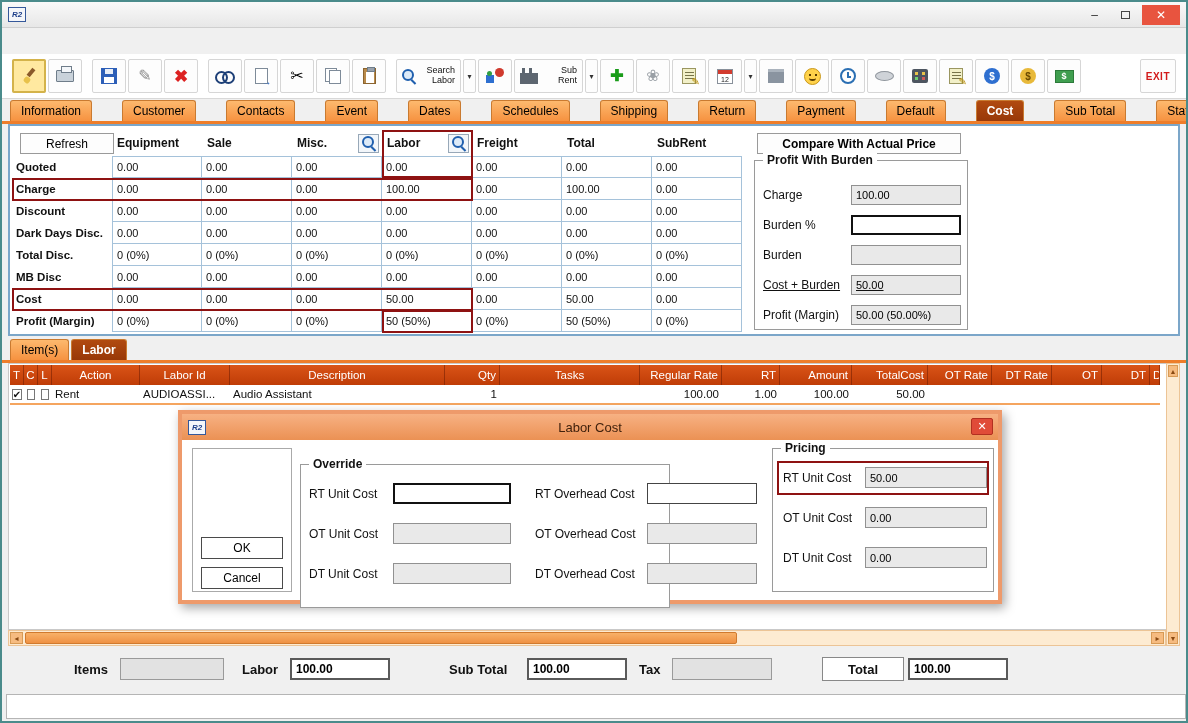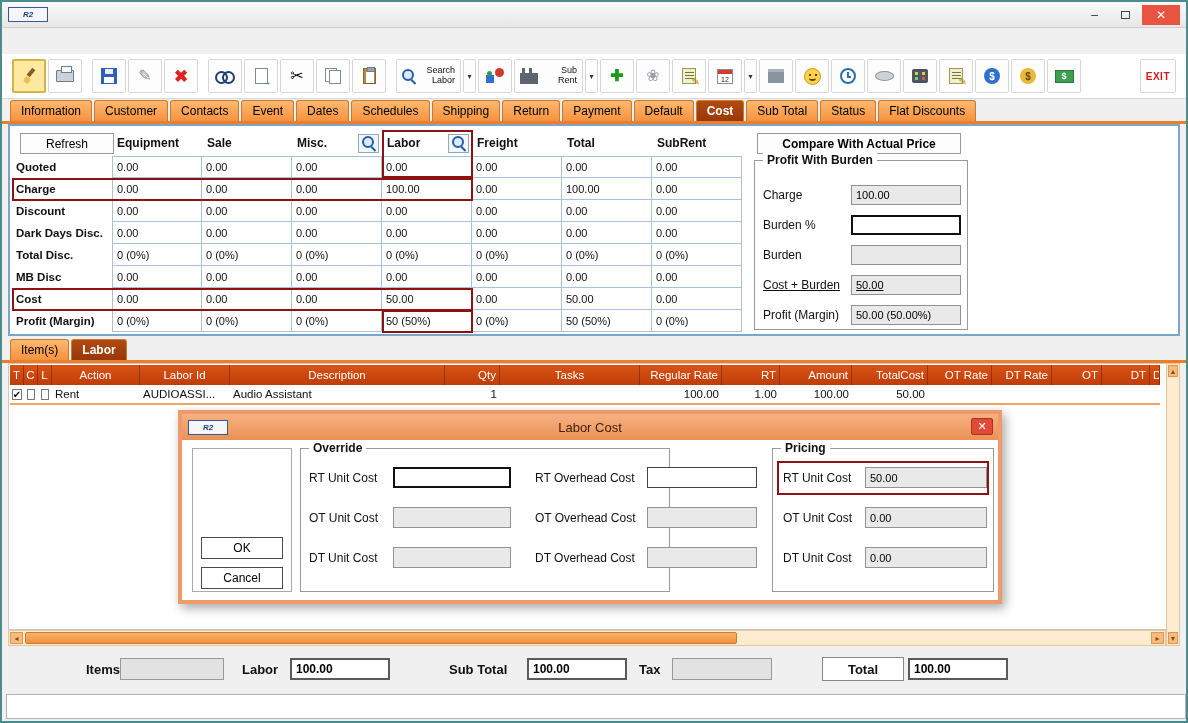--- a/index.html
+++ b/index.html
@@ -2,21 +2,21 @@
 <html><head>
 <meta charset="utf-8">
 <style>
   * { margin:0; padding:0; box-sizing:border-box; }
   html,body { width:1188px; height:723px; }
   body { font-family:"Liberation Sans", sans-serif; font-size:12px; background:#d7d7d7; color:#111; }
   .window { position:relative; width:1188px; height:723px; background:#f0f0f0; border:2px solid #4a8b8b; overflow:hidden; }
 
   
   .titlebar { position:absolute; left:0; top:0; width:100%; height:26px; background:linear-gradient(#f9f9f9,#e7e7e7); border-bottom:1px solid #cfcfcf; display:flex; align-items:center; padding:0 6px; }
-  .r2-icon { width:40px; height:15px; background:#f4f6fa; border:1px solid #35589a; color:#1d3f8a; font-size:8px; font-weight:bold; font-style:italic; display:flex; align-items:center; justify-content:center; flex:0 0 auto; }
+  .r2-icon { width:18px; height:15px; background:#f4f6fa; border:1px solid #35589a; color:#1d3f8a; font-size:8px; font-weight:bold; font-style:italic; display:flex; align-items:center; justify-content:center; flex:0 0 auto; }
   .titlebar .title { position:absolute; left:0; right:0; text-align:center; font-size:14px; color:#1a1a1a; }
   .win-controls { margin-left:auto; display:flex; gap:2px; z-index:2; }
   .win-btn { width:29px; height:20px; display:flex; align-items:center; justify-content:center; font-size:12px; color:#333; background:transparent; }
   .max-glyph { width:9px; height:8px; border:1px solid #444; display:inline-block; }
   .win-close { width:38px; background:#e8543f; color:#fff; font-size:12px; }
 
   
   .menubar { position:absolute; left:0; top:27px; width:100%; height:25px; background:#fff; border-bottom:1px solid #e2e2e2; display:flex; align-items:center; padding-left:8px; }
   .menu-item { padding:3px 9px; font-size:13px; color:#111; }
 
@@ -78,21 +78,21 @@
   .i-brush { position:relative; width:17px; height:17px; }
   .i-brush::before { content:""; position:absolute; left:8px; top:0; width:4px; height:9px; background:#8a5a2a; transform:rotate(40deg); }
   .i-brush::after { content:""; position:absolute; left:3px; top:9px; width:6px; height:6px; background:#e8c24a; border-radius:2px; transform:rotate(40deg); }
   .pencil-gray { color:#8a8a8a; }
   .x-red { color:#d22; font-weight:bold; font-size:17px; }
   .plus-green { color:#1a9c1a; font-weight:bold; }
   .flower-gray { color:#9aa0a6; }
 
   
   .tabstrip { position:absolute; left:0; width:100%; height:25px; display:flex; align-items:flex-end; padding-left:8px; border-bottom:3px solid #ee7d2a; background:#f0f0f0; }
-  .tabstrip.main { top:97px; }
+  .tabstrip.main { top:97px;gap:28px; }
   .tabstrip.detail { top:336px; }
   .tab { height:21px; display:inline-flex; align-items:center; padding:0 10px; margin-right:2px; font-size:12px; color:#000; background:linear-gradient(#fdb96e,#f69240); border:1px solid #c97a30; border-bottom:none; border-radius:3px 3px 0 0; white-space:nowrap; }
   .tab.selected { background:linear-gradient(#b14a10,#983808); color:#fff; font-weight:bold; }
 
   
   .cost-panel { position:absolute; left:6px; top:122px; width:1172px; height:212px; background:#fff; border:2px solid #7ba6c9; }
   .refresh-btn { position:absolute; left:10px; top:7px; width:94px; height:21px; background:#fdfdfd; border:1px solid #9a9a9a; font-size:12px; font-family:inherit; z-index:2; }
   .grid { position:absolute; left:2px; top:4px; }
   .grid-header { display:flex; height:26px; align-items:center; }
   .gh-corner { width:100px; }
@@ -141,21 +141,21 @@
   
   .dialog { position:absolute; left:176px; top:408px; width:824px; height:194px; background:#fff; border:4px solid #ee9a6b; box-shadow:3px 4px 10px rgba(0,0,0,.35); z-index:20; }
   .dlg-title { position:relative; height:26px; background:linear-gradient(#f7b183,#eb9154); display:flex; align-items:center; padding:0 6px; }
   .dlg-title-text { position:absolute; left:0; right:0; text-align:center; font-size:13px; color:#40210c; }
   .dlg-close { position:absolute; right:5px; top:4px; width:22px; height:17px; background:#e04b38; border:1px solid #b23020; border-radius:2px; color:#fff; font-size:11px; display:flex; align-items:center; justify-content:center; z-index:2; }
   .dlg-body { position:relative; height:160px; }
   .dlg-left { position:absolute; left:10px; top:8px; width:100px; height:144px; border:1px solid #aaa; background:#fff; }
   .dlg-btn { position:absolute; left:8px; width:82px; height:22px; background:#fff; border:1px solid #4a4a4a; font-size:12px; font-family:inherit; }
   .dlg-btn.ok { top:88px; } .dlg-btn.cancel { top:118px; }
   .fs { position:absolute; border:1px solid #9a9a9a; background:#fff; }
-  .fs-override { left:118px; top:8px; width:370px; height:144px; }
+  .fs-override { left:118px; top:24px; width:370px; height:144px; }
   .fs-pricing { left:590px; top:8px; width:222px; height:144px; }
   .d-row { position:absolute; left:0; width:100%; height:22px; }
   .d-row.r1 { top:18px; } .d-row.r2 { top:58px; } .d-row.r3 { top:98px; }
   .d-label { position:absolute; top:4px; font-size:12px; white-space:nowrap; }
   .d-input { position:absolute; top:0; height:21px; font-size:11px; padding:1px 4px; font-family:inherit; }
   .ov-l1 { left:8px; } .ov-i1 { left:92px; width:118px; }
   .ov-l2 { left:234px; } .ov-i2 { left:346px; width:110px; }
   .f-plain { background:#fff; border:1px solid #444; }
   .pr-label { left:10px; } .pr-input { left:92px; width:122px; }
   .pr-hl { position:absolute; left:4px; top:12px; width:212px; height:34px; border:2px solid #8e1212; pointer-events:none; }
@@ -567,21 +567,21 @@
         </div>
         <div class="d-row r3">
           <span class="d-label pr-label">DT Unit Cost</span>
           <input class="d-input f-gray pr-input" readonly="" value="0.00" style="">
         </div>
         <div class="pr-hl"></div>
       </div>
     </div>
   </div>
 
-  <span class="lbl" style="left:84px;">Items</span>
+  <span class="lbl" style="left:72px;">Items</span>
   <input class="t-field t-gray" style="left: 118px; width: 104px;" readonly="" value="">
   <span class="lbl" style="left:240px;">Labor</span>
   <input class="t-field t-white" style="left: 288px; width: 100px;" value="100.00">
   <span class="lbl" style="left:447px;">Sub Total</span>
   <input class="t-field t-white" style="left: 525px; width: 100px;" value="100.00">
   <span class="lbl" style="left:637px;">Tax</span>
   <input class="t-field t-gray" style="left: 670px; width: 100px;" readonly="" value="">
   <span class="total-label-box">Total</span>
   <input class="t-field t-white" style="left: 906px; width: 100px;" value="100.00">
 

